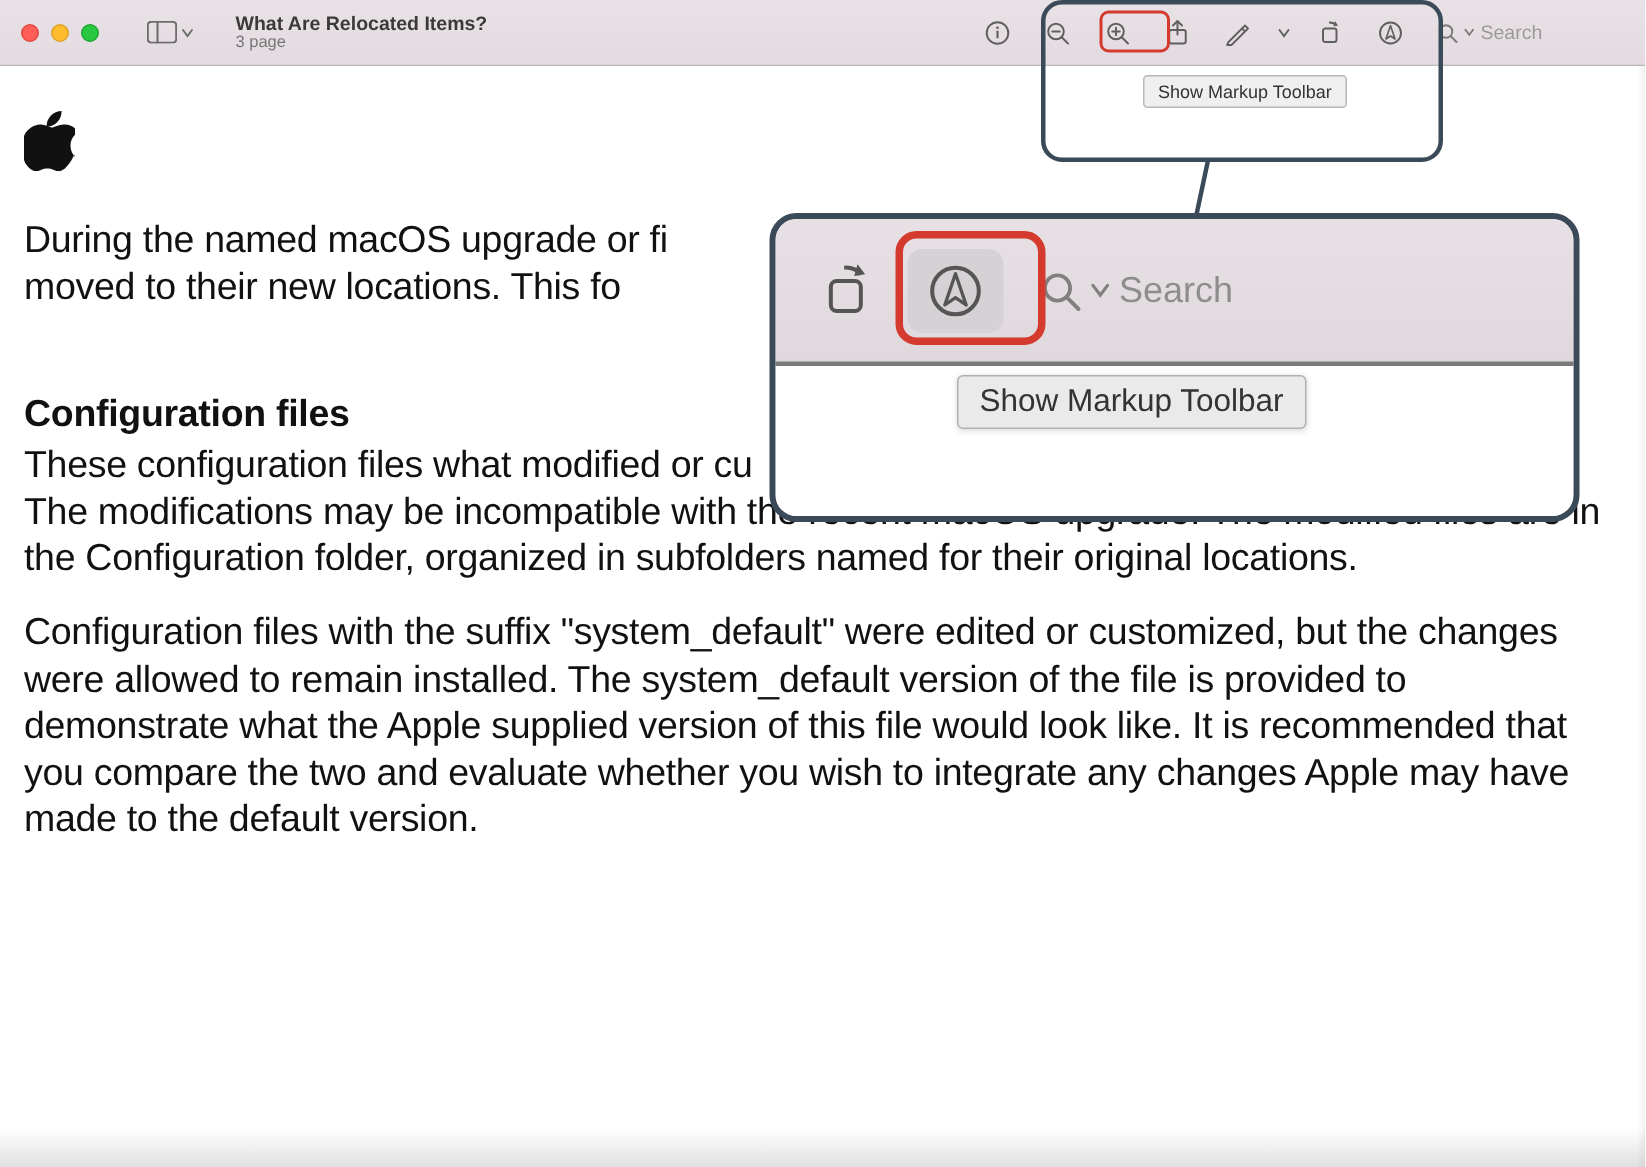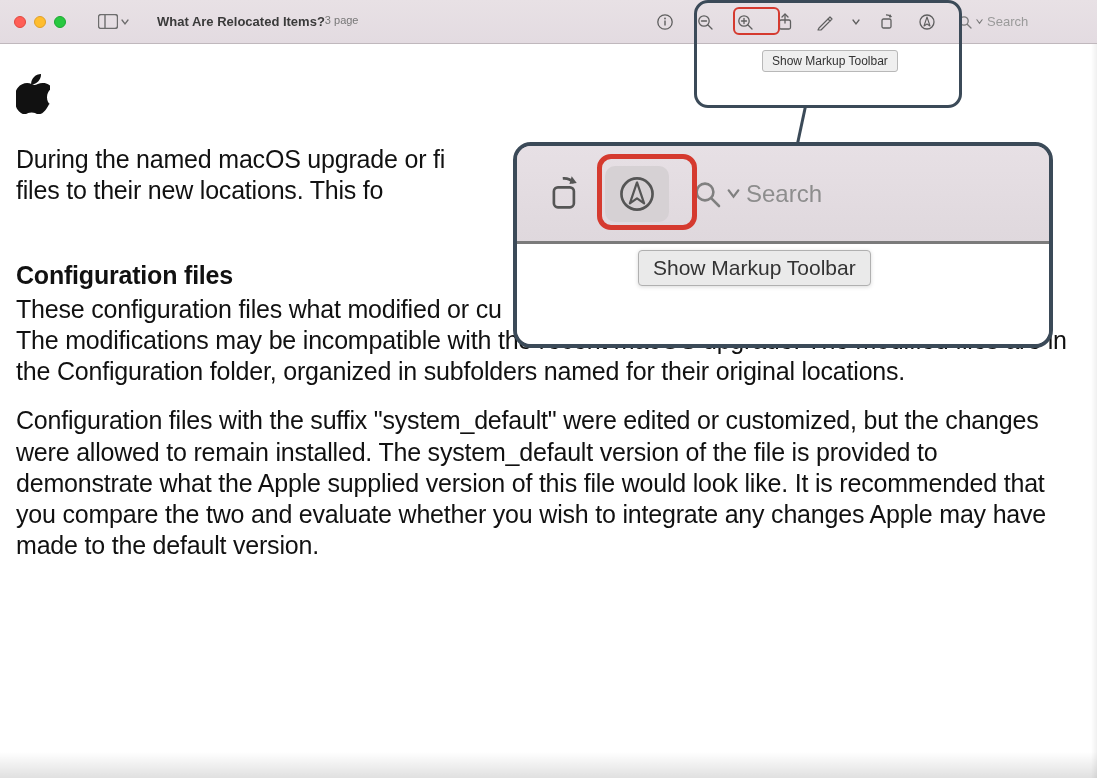--- a/index.html
+++ b/index.html
@@ -35,21 +35,21 @@
   .tl-yellow { background:#ffbd2e; border:1px solid #e0a028; }
   .tl-green  { background:#28c840; border:1px solid #1da832; }
 
   .sidebar-toggle {
     display:flex; align-items:center; gap:3px;
     color:#6d6d6d;
     margin-right: 18px;
   }
   .sidebar-toggle svg { display:block; }
 
-  .title-block { display:flex; flex-direction:row; line-height:1.05; }
+  .title-block { display:flex; flex-direction:column; line-height:1.05; }
   .title-main { font-weight:600; font-size:13px; color:#3a3a3a; }
   .title-sub  { font-size:11px; color:#777; }
 
   .toolbar-spacer { flex:1; }
 
   .tb-iconbtn {
     width: 30px; height: 28px;
     display:flex; align-items:center; justify-content:center;
     border-radius:5px;
     color:#5f5f5f;
@@ -325,21 +325,21 @@
 
 <div class="doc-area">
   <svg class="apple-logo" viewBox="0 0 170 200">
     <path fill="#111" d="M125 0c1 14-5 27-13 36-9 10-23 17-36 16-2-13 5-27 13-36 9-10 24-16 36-16zM167 147c-4 9-8 17-14 25-9 13-22 29-38 29-14 0-18-9-37-9s-24 9-37 9c-16 0-28-15-37-28C-9 143-13 94 10 67c11-13 29-22 46-22 15 0 29 10 37 10 8 0 25-12 44-10 8 0 30 3 44 25-1 1-26 15-26 46 0 36 32 48 32 48z"></path>
   </svg>
 
   <p class="doc-p">
     <span>During the named macOS upgrade or fi</span>
     <span style="display:inline-block; width:560px;"></span>
     <span>be</span><br>
-    <span>files to their new locations. This fo</span>
+    <span>moved to their new locations. This fo</span>
   </p>
 
   <h2 class="doc-h">Configuration files</h2>
 
   <p class="doc-p">
     <span>These configuration files what modified or cu</span><br>
     <span>The modifications may be incompatible with the recent macOS upgrade. The modified files are in the Configuration folder, organized in subfolders named for their original locations.</span>
   </p>
 
 

